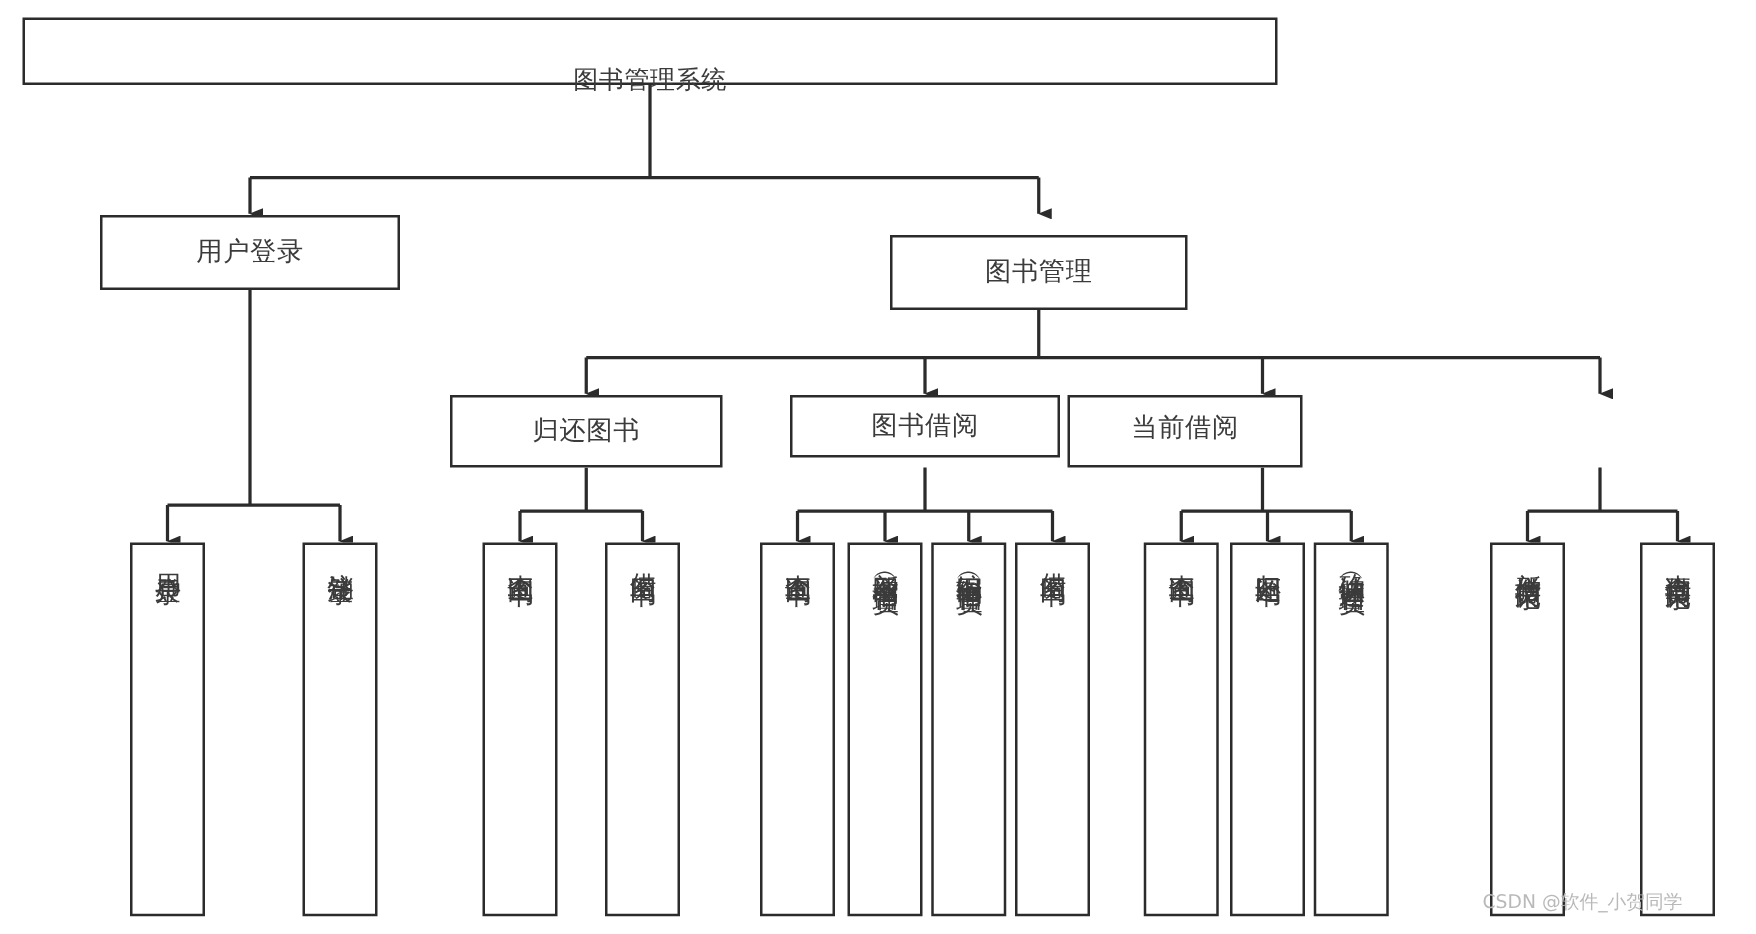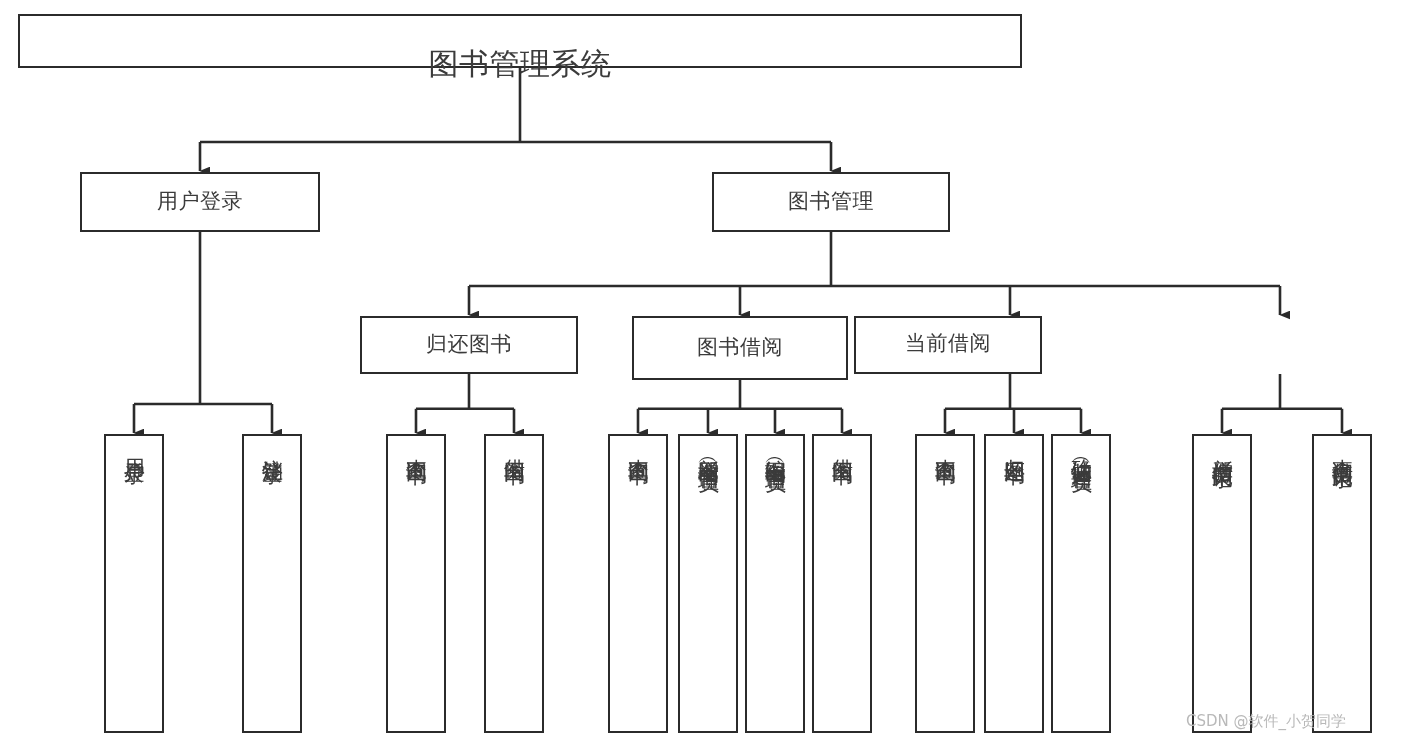--- a/index.html
+++ b/index.html
@@ -40,21 +40,21 @@
     line-height: 1.12;
     letter-spacing: 0.5px;
     text-align: center;
     white-space: nowrap;
   }
   
   .node.horiz .node-label {
     font-size: 21px;
   }
   .node.root .node-label {
-    font-size: 30px;
+    font-size: 20px;
     margin-top: 45px;
   }
   
   .node.leaf {
     align-items: flex-start;
     padding-top: 6px;
   }
   .node.leaf .node-label {
     writing-mode: vertical-rl;
     text-orientation: upright;
@@ -121,28 +121,28 @@
       </g>
   </svg>
 
   <div class="node root horiz" style="left: 18px; top: 14px; width: 1004px; height: 54px;">
     <span class="node-label">图书管理系统</span>
   </div>
 
   <div class="node horiz" style="left: 80px; top: 172px; width: 240px; height: 60px;">
     <span class="node-label">用户登录</span>
   </div>
-  <div class="node horiz" style="left: 712px; top: 172px; width: 238px; height: 60px;">
+  <div class="node horiz" style="left: 712px; top: 188px; width: 238px; height: 60px;">
     <span class="node-label">图书管理</span>
   </div>
 
   <div class="node horiz" style="left: 360px; top: 316px; width: 218px; height: 58px;">
     <span class="node-label">归还图书</span>
   </div>
-  <div class="node horiz" style="left: 632px; top: 316px; width: 216px; height: 64px;">
+  <div class="node horiz" style="left: 632px; top: 316px; width: 216px; height: 50px;">
     <span class="node-label">图书借阅</span>
   </div>
   <div class="node horiz" style="left: 854px; top: 316px; width: 188px; height: 58px; font-family: Liberation Mono, monospace;">
     <span class="node-label">当前借阅</span>
   </div>
 
   <div class="node leaf" style="left: 104px; top: 434px; width: 60px; height: 299px;">
     <span class="node-label">用户登录</span>
   </div>
   <div class="node leaf" style="left: 242px; top: 434px; width: 60px; height: 299px;">

